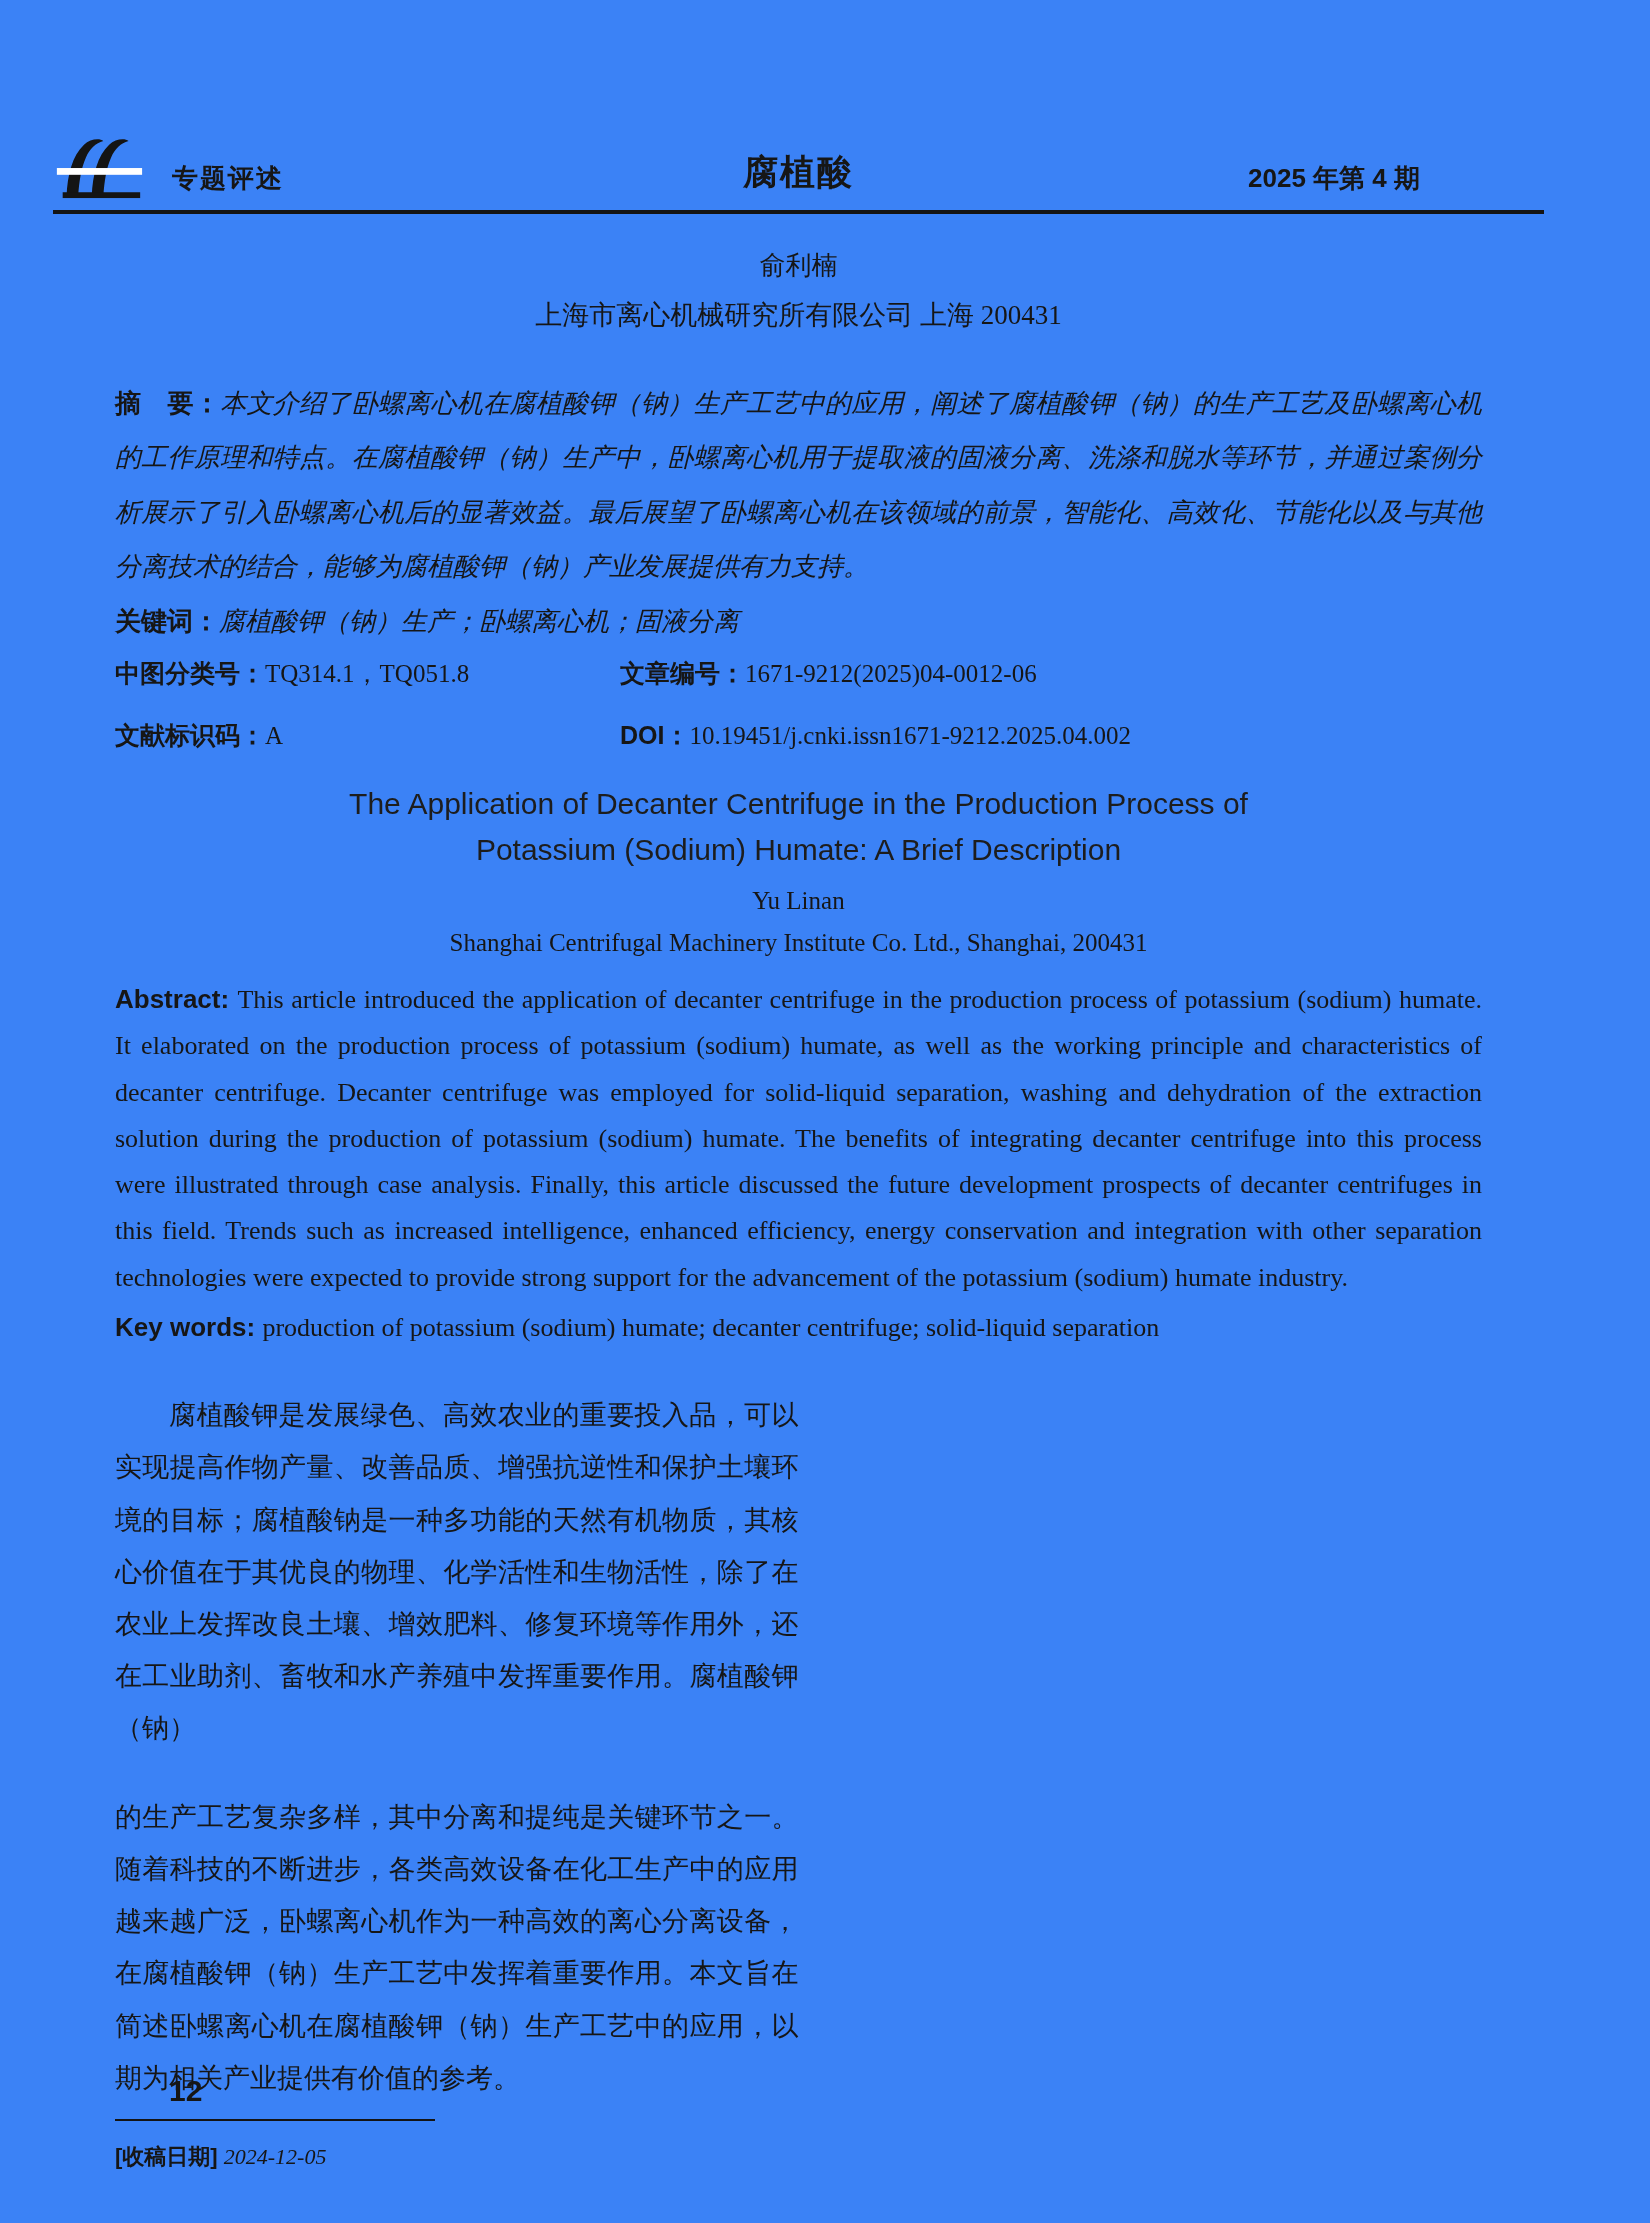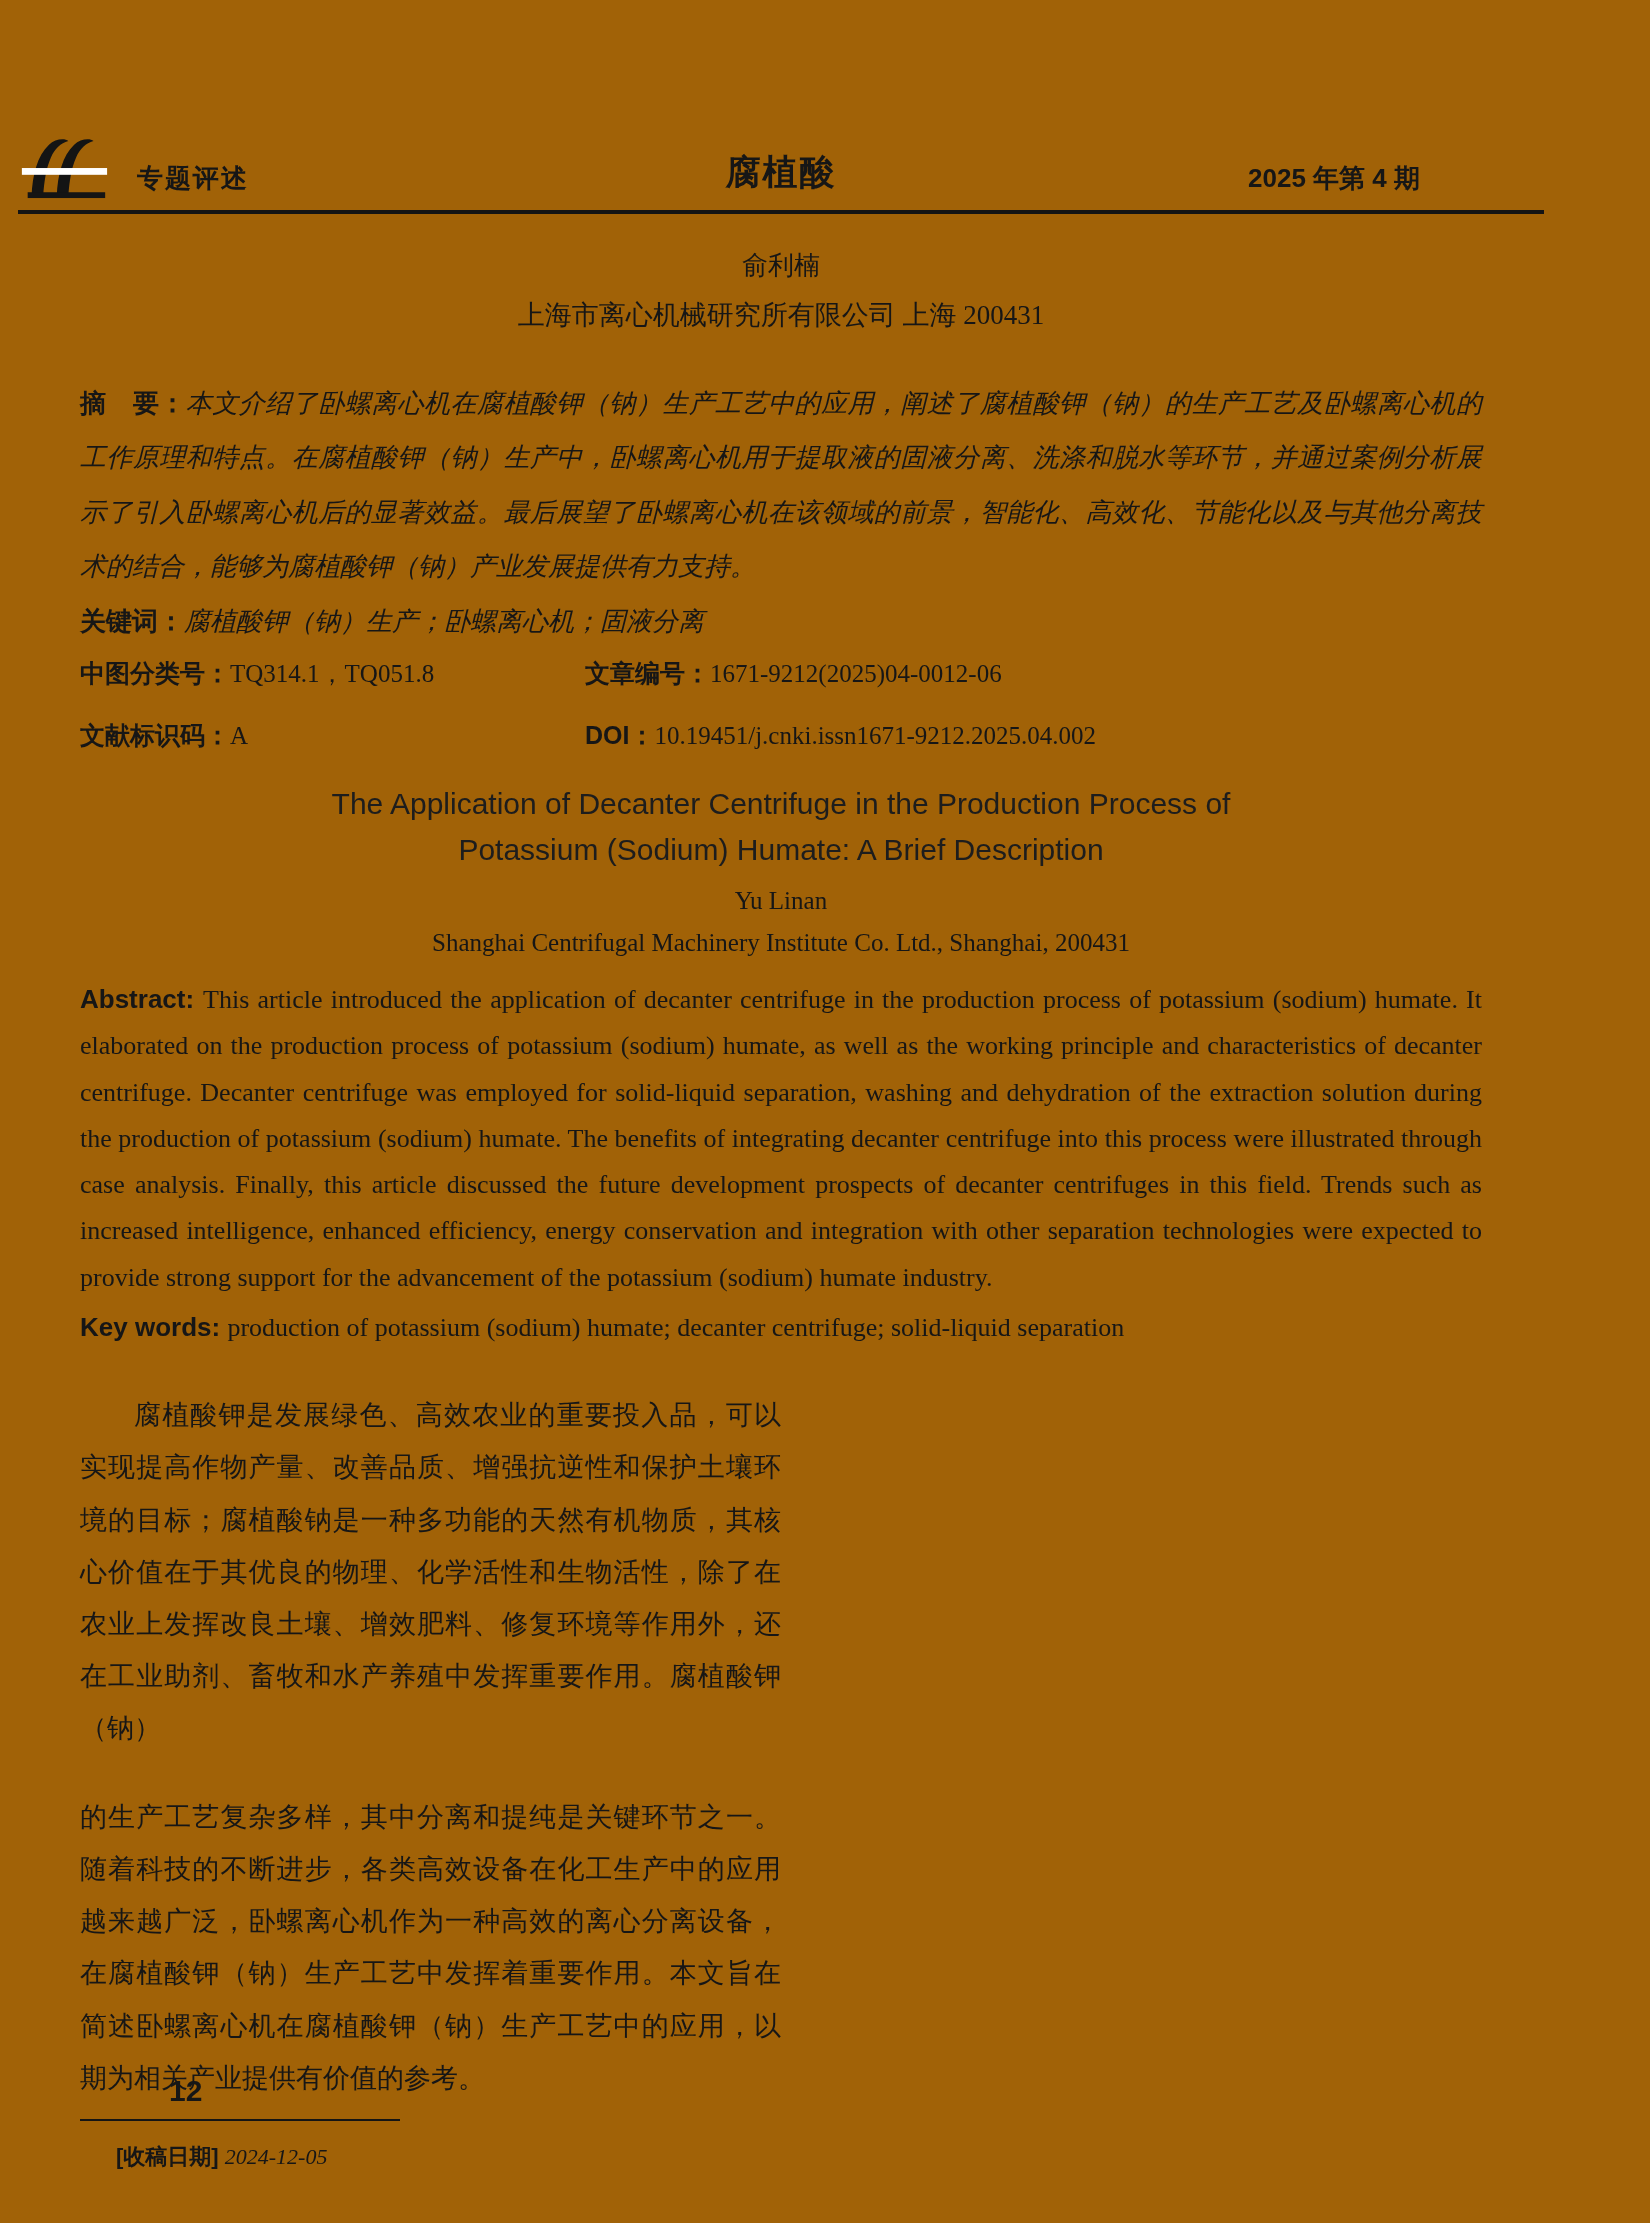--- a/index.html
+++ b/index.html
@@ -2,23 +2,23 @@
 <html><head>
 <meta charset="utf-8">
 <style>
   * { margin: 0; padding: 0; box-sizing: border-box; }
   html, body { background: #ffffff; }
   .page {
     position: relative;
     width: 1651px;
     height: 2223px;
     margin: 0 auto;
-    background: #a16207;
+    background: #3b82f6;
     color: #161616;
-    padding: 144px 169px 0 80px;
+    padding: 144px 169px 0 115px;
     overflow: hidden;
     font-family: "Liberation Serif", serif;
   }
   
   .journal-header {
     position: relative;
     margin: 0 -62px;
     display: flex;
     align-items: flex-end;
     padding-bottom: 9.7px;
@@ -103,21 +103,21 @@
     width: 50%; font-size: 27px; line-height: 1.93; text-align: justify;
   }
   .body-col.first p { text-indent: 2em; }
   
   .footnote { margin-top: 15.5px; }
   .footnote-rule {
     width: 320px; height: 1.9px; background: #141414; margin-bottom: 13.6px;
   }
   .fn-line {
     display: flex; align-items: baseline;
-    font-size: 22px; line-height: 2.0; margin-left: 36px;
+    font-size: 22px; line-height: 2.0;
   }
   .fn-label {
     font-family: "Liberation Sans", sans-serif;
     font-weight: bold; font-style: normal; flex-shrink: 0; white-space: pre;
   }
   .fn-text { font-style: italic; }
   .page-number {
     position: absolute; left: 169px; bottom: 115px;
     font-family: "Liberation Sans", sans-serif;
     font-size: 30px; font-weight: bold;

